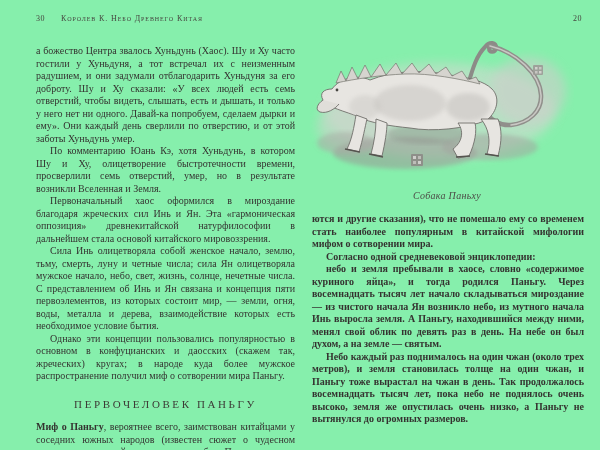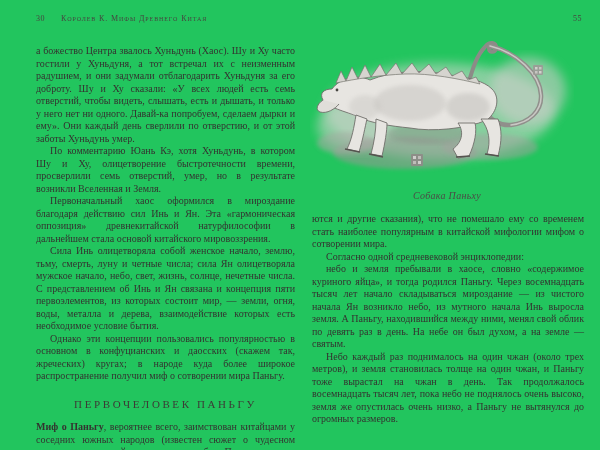--- a/index.html
+++ b/index.html
@@ -3,21 +3,21 @@
 <meta charset="utf-8">
 <style>
   html,body{margin:0;padding:0;}
   body{
     width:600px;height:450px;overflow:hidden;
     background:#f4f4f2;
     font-family:"Liberation Serif","DejaVu Serif",serif;
   }
   .spread{
     position:relative;width:600px;height:450px;
-    background:#22c55e;color:#3b3a38;
+    background:#86efac;color:#3b3a38;
   }
   .page{position:absolute;top:0;height:450px;width:300px;overflow:hidden;}
   .page.left{left:0;}
   .page.right{left:300px;}
 
   
   .runhead{
     font-size:8px;letter-spacing:.9px;color:#46453f;
     font-variant:small-caps;
     height:12px;line-height:12px;
@@ -33,21 +33,21 @@
   .right .folio{
     position:absolute;right:2px;top:0;letter-spacing:.5px;
   }
 
   
   .bodycol{
     font-size:10px;line-height:12.5px;text-align:justify;
     color:#343330;
   }
   .left .bodycol{margin:20px 5px 0 36px;width:259px;}
-  .right .bodycol{margin:0 16px 0 12px;width:272px;}
+  .right .bodycol{margin:0 16px 0 12px;width:272px;font-weight:bold;}
   p.para{margin:0;}
   p.ind{text-indent:14px;}
   .lead{font-weight:bold;}
 
   .section-heading{
     font-size:11px;font-weight:normal;letter-spacing:2.6px;
     text-align:center;color:#3c3b36;margin:15px 0 11px 0;
     white-space:nowrap;
   }
 
@@ -60,36 +60,36 @@
   }
 </style>
 </head>
 <body>
 
 <div class="spread">
 
   <section class="page left">
     <header class="runhead">
       <span class="folio">30</span>
-      <span class="runtitle">Королев К. Мифы Древнего Китая</span>
+      <span class="runtitle">Королев К. Небо Древнего Китая</span>
     </header>
     <div class="bodycol">
       <p class="para">а божество Центра звалось Хуньдунь (Хаос). Шу и Ху часто гостили у Хуньдуня, а тот встречал их с неизменным радушием, и они задумали отблагодарить Хуньдуня за его доброту. Шу и Ху сказали: «У всех людей есть семь отверстий, чтобы видеть, слышать, есть и дышать, и только у него нет ни одного. Давай-ка попробуем, сделаем дырки и ему». Они каждый день сверлили по отверстию, и от этой заботы Хуньдунь умер.</p>
       <p class="para ind">По комментарию Юань Кэ, хотя Хуньдунь, в котором Шу и Ху, олицетворение быстротечности времени, просверлили семь отверстий, умер, но в результате возникли Вселенная и Земля.</p>
-      <p class="para ind">Первоначальный хаос оформился в мироздание благодаря действию сил Инь и Ян. Эта «гармоническая оппозиция» древнекитайской натурфилософии в дальнейшем стала основой китайского мировоззрения.</p>
+      <p class="para ind">Первоначальный хаос оформился в мироздание благодаря жреческих сил Инь и Ян. Эта «гармоническая оппозиция» древнекитайской натурфилософии в дальнейшем стала основой китайского мировоззрения.</p>
       <p class="para ind">Сила Инь олицетворяла собой женское начало, землю, тьму, смерть, луну и четные числа; сила Ян олицетворяла мужское начало, небо, свет, жизнь, солнце, нечетные числа. С представлением об Инь и Ян связана и концепция пяти первоэлементов, из которых состоит мир, — земли, огня, воды, металла и дерева, взаимодействие которых есть необходимое условие бытия.</p>
-      <p class="para ind">Однако эти концепции пользовались популярностью в основном в конфуцианских и даосских (скажем так, жреческих) кругах; в народе куда более широкое распространение получил миф о сотворении мира Паньгу.</p>
+      <p class="para ind">Однако эти концепции пользовались популярностью в основном в конфуцианских и даосских (скажем так, жреческих) кругах; в народе куда более мужское распространение получил миф о сотворении мира Паньгу.</p>
       <h2 class="section-heading">ПЕРВОЧЕЛОВЕК ПАНЬГУ</h2>
       <p class="para"><span class="lead">Миф о Паньгу</span><span>, вероятнее всего, заимствован китайцами у соседних южных народов (известен сюжет о чудесном прародителе некитайских племен — собаке Паньху, име-</span></p>
     </div>
   </section>
 
   <section class="page right">
     <header class="runhead">
-      <span class="folio">55</span>
+      <span class="folio">20</span>
     </header>
 
     <figure>
       <svg class="illustration" width="264" height="152" viewBox="0 0 264 152" xmlns="http://www.w3.org/2000/svg" aria-hidden="true">
         <defs>
           <filter id="soft">
               <feGaussianBlur stdDeviation="2.2"></feGaussianBlur>
             </filter>
           <filter id="softer">
               <feGaussianBlur stdDeviation="5.5"></feGaussianBlur>

